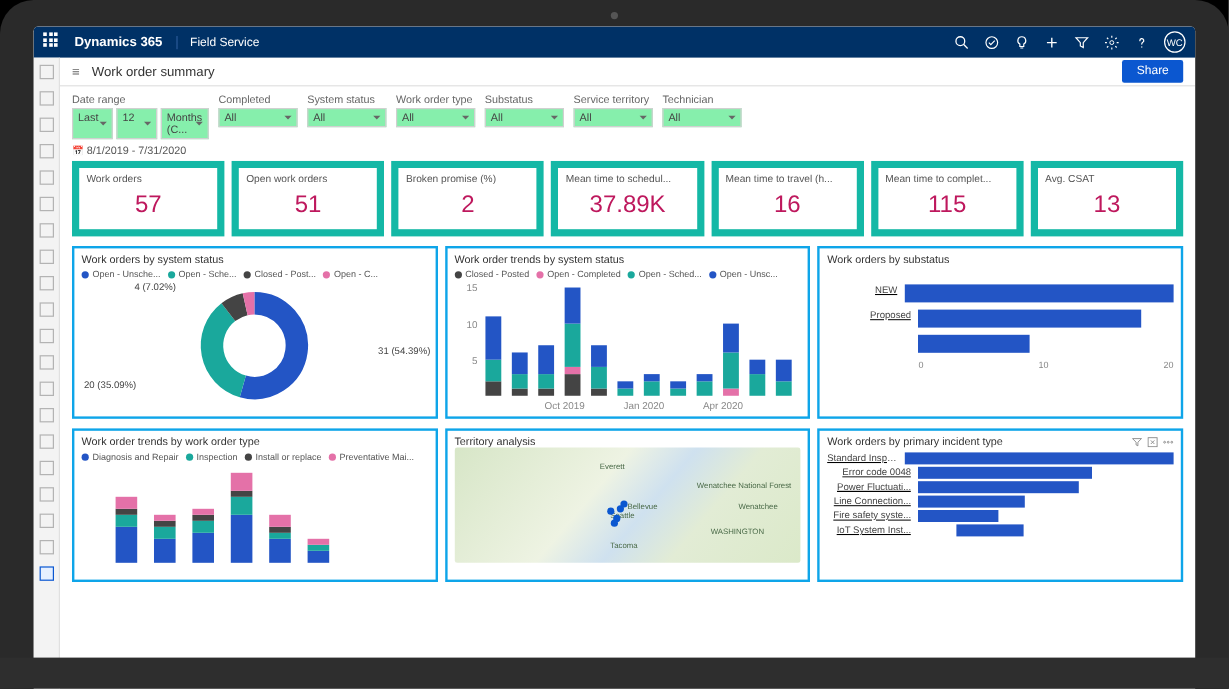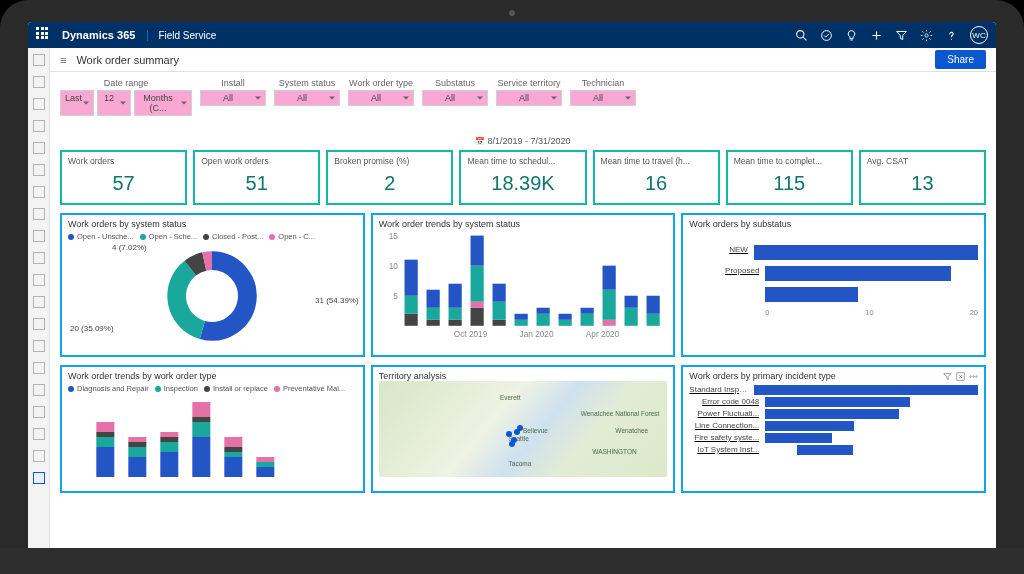--- a/index.html
+++ b/index.html
@@ -23,37 +23,37 @@
 .rail { width:22px; background:#f3f3f3; border-right:1px solid #e0e0e0; display:flex; flex-direction:column; align-items:center; gap:10px; padding-top:6px; }
 .rail .ricon { width:12px; height:12px; border:1px solid #888; opacity:.6; }
 .rail .ricon.active { border-color:#0b57d0; background:#e6f0ff; opacity:1; }
 
 .main { flex:1; display:flex; flex-direction:column; overflow:hidden; }
 .titlebar { height:24px; border-bottom:1px solid #e0e0e0; display:flex; align-items:center; padding:0 10px; }
 .titlebar .collapse { color:#666; font-size:11px; margin-right:10px; }
 .titlebar .pgtitle { font-size:11px; color:#333; }
 .titlebar .share { margin-left:auto; background:#0b57d0; color:#fff; font-size:10px; padding:4px 12px; border-radius:2px; }
 
-.filters { padding:6px 10px 4px; display:flex; flex-direction:column; gap:18px;text-align:center; }
+.filters { padding:6px 10px 4px; display:flex; flex-direction:column; gap:2px; }
 .filterrow { display:flex; gap:8px; flex-wrap:wrap; }
 .fltgrp { display:flex; flex-direction:column; }
 .fltgrp label { font-size:9px; color:#666; margin-bottom:2px; }
-.sel { border:1px solid #d0d0d0; background:#f9a8d4; font-size:9px; padding:2px 14px 2px 4px; width:66px; position:relative; color:#444; }
+.sel { border:1px solid #d0d0d0; background:#86efac; font-size:9px; padding:2px 14px 2px 4px; width:66px; position:relative; color:#444; }
 .sel::after { content:""; position:absolute; right:4px; top:50%; border:3px solid transparent; border-top-color:#666; transform:translateY(-25%); }
 .fltgrp.dr .sel { width:34px; }
 .fltgrp.dr .sels { display:flex; gap:3px; }
 .daterange { font-size:9px; color:#555; margin-top:2px; }
 .daterange::before { content:"📅 "; font-size:8px; }
 
 .content { flex:1; padding:0 10px 6px; overflow:hidden; display:flex; flex-direction:column; gap:8px; }
 
 .kpis { display:grid; grid-template-columns:repeat(7,1fr); gap:6px; }
-.kpi { border:2px solid #14b8a6; background:#fff; padding:4px 6px 8px; }
+.kpi { border:6px solid #14b8a6; background:#fff; padding:4px 6px 8px; }
 .kpi .klabel { font-size:8.5px; color:#555; white-space:nowrap; overflow:hidden; text-overflow:ellipsis; }
-.kpi .kval { font-size:20px; font-weight:300; text-align:center; color:#0f766e; margin-top:6px; }
+.kpi .kval { font-size:20px; font-weight:300; text-align:center; color:#be185d; margin-top:6px; }
 
 .row { display:grid; grid-template-columns:1fr 1fr 1fr; gap:6px; }
 .card { border:2px solid #0ea5e9; background:#fff; padding:4px 6px; position:relative; overflow:hidden; }
 .card .cheader { display:flex; align-items:center; }
 .card .ctitle { font-size:9px; color:#333; }
 .card .cacts { margin-left:auto; display:flex; gap:4px; }
 .card .cacts svg { width:9px; height:9px; stroke:#888; fill:none; }
 .legend { display:flex; flex-wrap:wrap; gap:6px; margin-top:3px; }
 .leg { font-size:7.5px; color:#555; display:flex; align-items:center; gap:3px; white-space:nowrap; }
 .leg i { width:6px; height:6px; border-radius:50%; display:inline-block; }
@@ -159,25 +159,25 @@
         <span class="share">Share</span>
       </div>
 
       <div class="filters">
         <div class="filterrow">
           <div class="fltgrp dr">
             <label>Date range</label>
             <div class="sels">
               <div class="sel">Last</div>
               <div class="sel">12</div>
-              <div class="sel" style="width:58px">Months (C...</div>
-            </div>
-          </div>
-          <div class="fltgrp">
-                <label>Install</label>
+              <div class="sel" style="width:40px">Months (C...</div>
+            </div>
+          </div>
+          <div class="fltgrp">
+                <label>Completed</label>
                 <div class="sel">All</div>
               </div>
           <div class="fltgrp">
                 <label>System status</label>
                 <div class="sel">All</div>
               </div>
           <div class="fltgrp">
                 <label>Work order type</label>
                 <div class="sel">All</div>
               </div>
@@ -206,21 +206,21 @@
               <div class="kpi">
                 <div class="klabel">Open work orders</div>
                 <div class="kval">51</div>
               </div>
               <div class="kpi">
                 <div class="klabel">Broken promise (%)</div>
                 <div class="kval">2</div>
               </div>
               <div class="kpi">
                 <div class="klabel">Mean time to schedul...</div>
-                <div class="kval">18.39K</div>
+                <div class="kval">37.89K</div>
               </div>
               <div class="kpi">
                 <div class="klabel">Mean time to travel (h...</div>
                 <div class="kval">16</div>
               </div>
               <div class="kpi">
                 <div class="klabel">Mean time to complet...</div>
                 <div class="kval">115</div>
               </div>
               <div class="kpi">
@@ -247,20 +247,26 @@
                     <path d="M42.58312979251756 16.818830094082585 A34 34 0 0 1 50.00000000000002 16" stroke="#e471a8" stroke-width="18" fill="none"></path>
                   </svg>
               <span class="dlabel" style="right:-2px;top:50%">31 (54.39%)</span>
               <span class="dlabel" style="left:2px;bottom:18px">20 (35.09%)</span>
               <span class="dlabel" style="left:44px;top:2px">4 (7.02%)</span>
             </div>
           </div>
 
           <div class="card">
             <div class="ctitle">Work order trends by system status</div>
+            <div class="legend" id="leg-trend">
+                  <span class="leg"><i style="background:#444"></i>Closed - Posted</span>
+                  <span class="leg"><i style="background:#e471a8"></i>Open - Completed</span>
+                  <span class="leg"><i style="background:#1aa89c"></i>Open - Sched...</span>
+                  <span class="leg"><i style="background:#2355c5"></i>Open - Unsc...</span>
+                </div>
             <div class="chart">
               <svg viewBox="0 0 260 100" id="trend-svg">
                     <text x="16" y="63.666666666666664" class="axis" text-anchor="end">5</text>
                     <text x="16" y="36.33333333333333" class="axis" text-anchor="end">10</text>
                     <text x="16" y="9" class="axis" text-anchor="end">15</text>
                     <rect x="22" y="77.06666666666666" width="12" height="10.933333333333334" fill="#444"></rect>
                     <rect x="22" y="60.666666666666664" width="12" height="16.4" fill="#1aa89c"></rect>
                     <rect x="22" y="27.866666666666667" width="12" height="32.8" fill="#2355c5"></rect>
                     <rect x="42" y="82.53333333333333" width="12" height="5.466666666666667" fill="#444"></rect>
                     <rect x="42" y="71.6" width="12" height="10.933333333333334" fill="#1aa89c"></rect>

